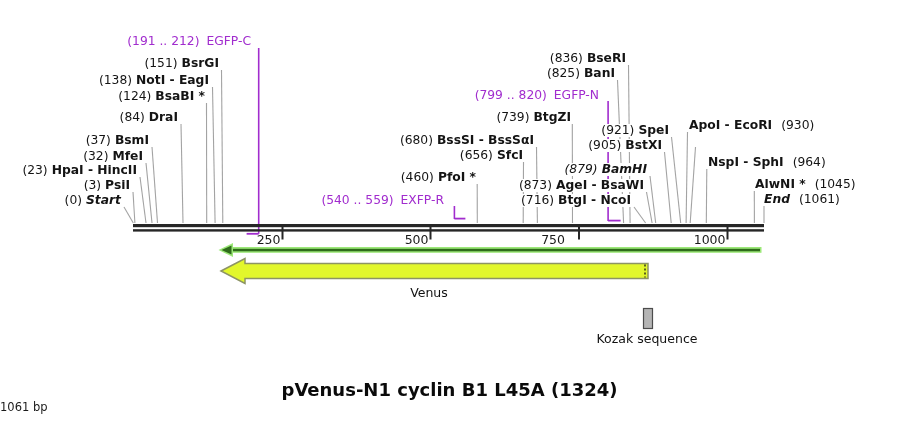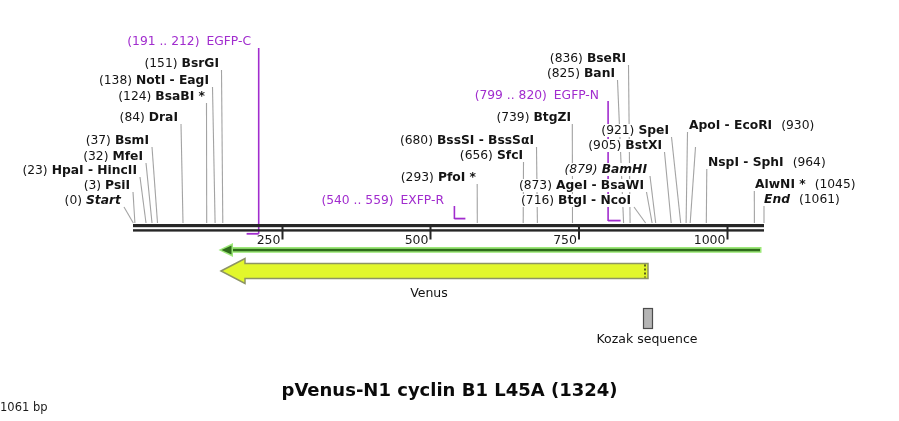--- a/index.html
+++ b/index.html
@@ -80,39 +80,39 @@
       <div class="site-label" style="top: 179px; right: 768px;"><span class="pos">(3)</span><span class="name">PsiI</span></div>
       <div class="site-label" style="top: 164px; right: 761px;"><span class="pos">(23)</span><span class="name">HpaI - HincII</span></div>
       <div class="site-label" style="top: 150px; right: 755px;"><span class="pos">(32)</span><span class="name">MfeI</span></div>
       <div class="site-label" style="top: 134px; right: 749px;"><span class="pos">(37)</span><span class="name">BsmI</span></div>
       <div class="site-label" style="top: 111px; right: 720px;"><span class="pos">(84)</span><span class="name">DraI</span></div>
       <div class="site-label" style="top: 90px; right: 693px;"><span class="pos">(124)</span><span class="name">BsaBI *</span></div>
       <div class="site-label" style="top: 74px; right: 689px;"><span class="pos">(138)</span><span class="name">NotI - EagI</span></div>
       <div class="site-label" style="top: 57px; right: 679px;"><span class="pos">(151)</span><span class="name">BsrGI</span></div>
       <div class="site-label primer" style="top: 35px; right: 647px; color: rgb(161, 44, 206);"><span class="pos">(191 .. 212)</span><span class="name">EGFP-C</span></div>
       <div class="site-label primer" style="top: 194px; right: 454px; color: rgb(161, 44, 206);"><span class="pos">(540 .. 559)</span><span class="name">EXFP-R</span></div>
-      <div class="site-label" style="top: 171px; right: 422px;"><span class="pos">(293)</span><span class="name">PfoI *</span></div>
+      <div class="site-label" style="top: 171px; right: 422px;"><span class="pos">(460)</span><span class="name">PfoI *</span></div>
       <div class="site-label" style="top: 149px; right: 375px;"><span class="pos">(656)</span><span class="name">SfcI</span></div>
       <div class="site-label" style="top: 134px; right: 364px;"><span class="pos">(680)</span><span class="name">BssSI - BssSαI</span></div>
       <div class="site-label" style="top: 111px; right: 327px;"><span class="pos">(739)</span><span class="name">BtgZI</span></div>
       <div class="site-label primer" style="top: 89px; right: 299px; color: rgb(161, 44, 206); margin-left: 8px;"><span class="pos">(799 .. 820)</span><span class="name">EGFP-N</span></div>
       <div class="site-label" style="top: 67px; right: 283px;"><span class="pos">(825)</span><span class="name">BanI</span></div>
       <div class="site-label" style="top: 52px; right: 272px;"><span class="pos">(836)</span><span class="name">BseRI</span></div>
       <div class="site-label" style="top: 194px; right: 267px;"><span class="pos">(716)</span><span class="name">BtgI - NcoI</span></div>
       <div class="site-label" style="top: 179px; right: 254px;"><span class="pos">(873)</span><span class="name">AgeI - BsaWI</span></div>
       <div class="site-label" style="top: 163px; right: 251px; font-style: italic;"><span class="pos">(879)</span><span class="name">BamHI</span></div>
       <div class="site-label" style="top: 139px; right: 236px;"><span class="pos">(905)</span><span class="name">BstXI</span></div>
       <div class="site-label" style="top: 124px; right: 229px;"><span class="pos">(921)</span><span class="name">SpeI</span></div>
       <div class="site-label" style="top: 119px; left: 688px;"><span class="name" style="margin-left: 0px;">ApoI - EcoRI</span><span class="pos after">(930)</span></div>
       <div class="site-label" style="top: 156px; left: 707px;"><span class="name" style="margin-left: 0px;">NspI - SphI</span><span class="pos after">(964)</span></div>
       <div class="site-label" style="top: 178px; left: 754px;"><span class="name" style="margin-left: 0px;">AlwNI *</span><span class="pos after">(1045)</span></div>
       <div class="site-label" style="top: 193px; left: 763px;"><span class="name it" style="margin-left: 0px;">End</span><span class="pos after">(1061)</span></div>
       <div class="ruler-num" style="top: 233px; right: 618.5px;">250</div>
       <div class="ruler-num" style="top: 233px; right: 470.5px;">500</div>
-      <div class="ruler-num" style="top: 233px; right: 322px;">750</div>
+      <div class="ruler-num" style="top: 233px; right: 334px;">750</div>
       <div class="ruler-num" style="top: 233px; right: 173.5px;">1000</div>
     </div>
 
 
   <div class="feature-label" id="venus-label" style="left: 369px; width: 120px; top: 286px;">Venus</div>
   <div class="feature-label" id="kozak-label" style="left: 567px; width: 160px; top: 332px;">Kozak sequence</div>
 
   <div class="map-title" id="map-title" style="top: 381px;">pVenus-N1 cyclin B1 L45A (1324)</div>
   <div class="map-sub" id="map-sub" style="top: 400px;">1061 bp</div>
 

